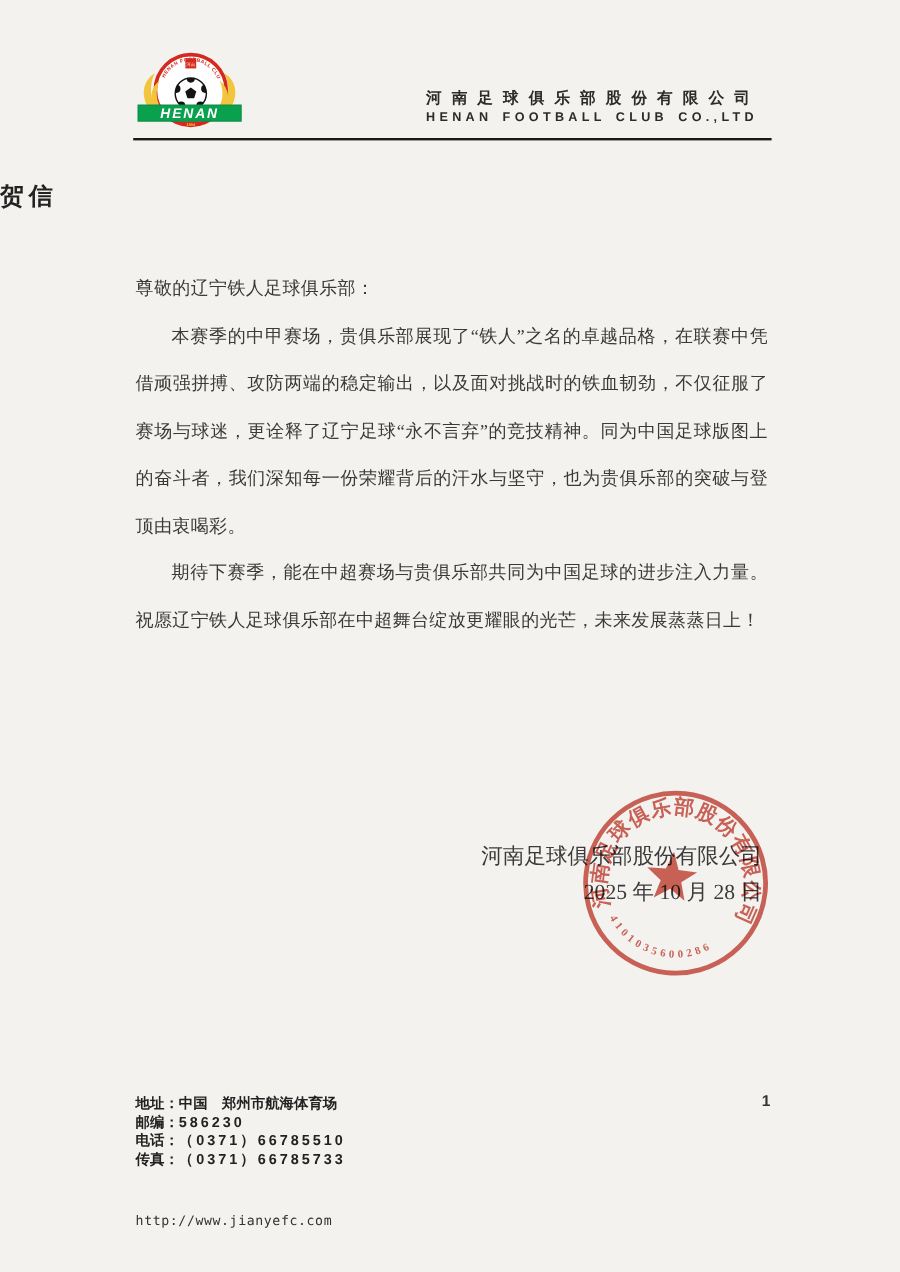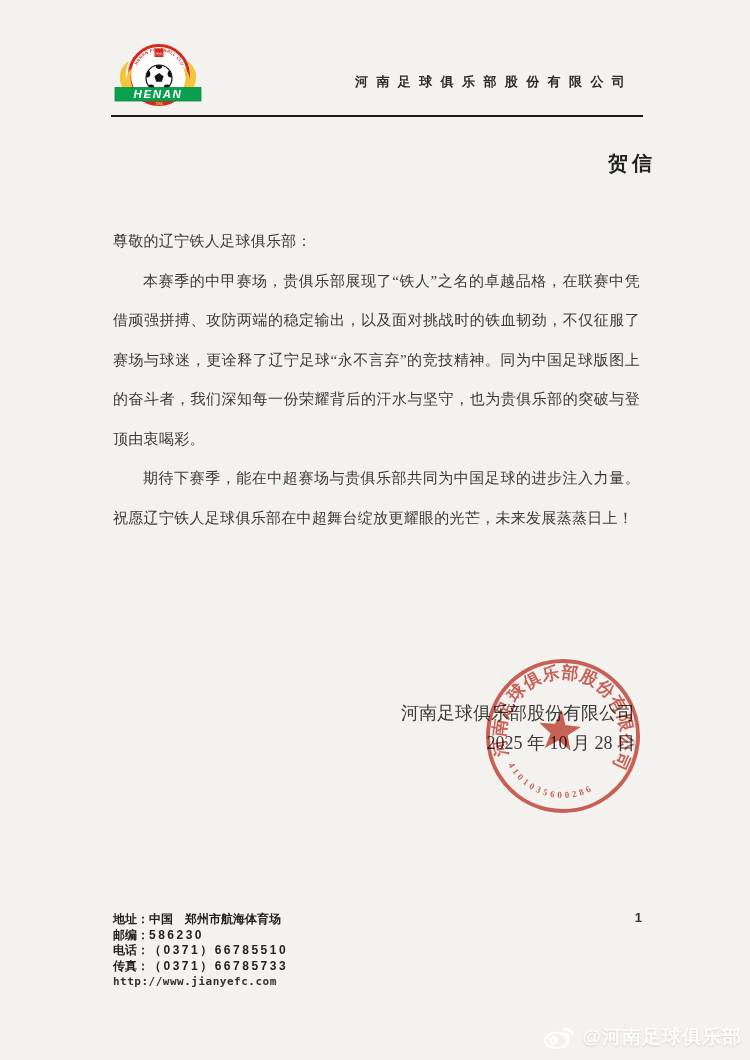--- a/index.html
+++ b/index.html
@@ -20,22 +20,22 @@
     color:#2b2b2b;line-height:15px;white-space:nowrap;
   }
   .company-en{
     font-family:"Liberation Sans","DejaVu Sans",sans-serif;
     font-weight:bold;font-size:10.5px;letter-spacing:3.6px;word-spacing:2px;
     color:#2b2b2b;line-height:13px;margin-top:3px;white-space:nowrap;
   }
   .header-rule{position:absolute;left:111px;top:115px;width:532px;height:2px;background:#1a1a1a;}
   
   .letter-title{
-    position:absolute;left:13px;top:150px;width:643px;
-    text-align:right;font-size:20px;font-weight:bold;letter-spacing:4px;
+    position:absolute;left:0;top:150px;width:643px;
+    text-align:left;font-size:20px;font-weight:bold;letter-spacing:4px;
     color:#222;
   }
   .letter-body{
     position:absolute;left:113px;top:222px;width:527px;
     font-size:15px;line-height:39.5px;letter-spacing:0.3px;
     text-align:justify;color:#3a3a3a;
   }
   .letter-body p{margin:0;text-indent:2em;}
   .letter-body p.salutation{text-indent:0;}
   .signature{
@@ -52,21 +52,21 @@
   .seal .serial-text{font-size:9px;letter-spacing:3.2px;}
   
   .footer{
     position:absolute;left:113px;top:912px;
     font-family:"Liberation Sans","DejaVu Sans",sans-serif;
     font-size:12px;font-weight:bold;color:#222;line-height:15.5px;
   }
   .footer .value{letter-spacing:2.5px;}
   .footer .website{
     font-family:"DejaVu Sans Mono",monospace;
-    font-weight:bold;font-size:11px;letter-spacing:0.5px;color:#333;
+    font-weight:normal;font-size:11px;letter-spacing:0.5px;color:#333;margin-top:36px;
   }
   .page-number{
     position:absolute;left:622px;top:910px;width:20px;text-align:right;
     font-family:"Liberation Sans","DejaVu Sans",sans-serif;
     font-size:13px;font-weight:bold;color:#333;
   }
   
   .watermark{
     position:absolute;right:8px;top:1021px;height:32px;
     display:flex;align-items:center;gap:6px;
@@ -120,20 +120,21 @@
     <text x="46" y="56.4" text-anchor="middle" fill="#ffffff" font-size="11.5" font-weight="bold" font-style="italic" letter-spacing="1.6" font-family="Liberation Sans, DejaVu Sans, sans-serif">HENAN</text>
 
     <text x="47" y="63.2" text-anchor="middle" fill="#f3c53d" font-size="3.2" font-weight="bold" font-family="Liberation Sans, DejaVu Sans, sans-serif">1994</text>
 
     <rect x="42.5" y="6.5" width="9" height="8.5" fill="#d5281f"></rect>
     <text x="47" y="12.6" text-anchor="middle" fill="#f7e3b0" font-size="3.8">河南</text>
   </svg>
 
   <div class="company-block">
     <div class="company-cn">河南足球俱乐部股份有限公司</div>
+    <div class="company-en">HENAN FOOTBALL CLUB CO.,LTD</div>
   </div>
 
   <div class="header-rule"></div>
 
   <div class="letter-title">贺信</div>
 
   <div class="letter-body">
     <p class="salutation">尊敬的辽宁铁人足球俱乐部：</p>
     <p>本赛季的中甲赛场，贵俱乐部展现了“铁人”之名的卓越品格，在联赛中凭借顽强拼搏、攻防两端的稳定输出，以及面对挑战时的铁血韧劲，不仅征服了赛场与球迷，更诠释了辽宁足球“永不言弃”的竞技精神。同为中国足球版图上的奋斗者，我们深知每一份荣耀背后的汗水与坚守，也为贵俱乐部的突破与登顶由衷喝彩。</p>
     <p>期待下赛季，能在中超赛场与贵俱乐部共同为中国足球的进步注入力量。祝愿辽宁铁人足球俱乐部在中超舞台绽放更耀眼的光芒，未来发展蒸蒸日上！</p>
@@ -164,25 +165,14 @@
   <div class="footer">
     <div><span>地址：</span><span>中国　郑州市航海体育场</span></div>
     <div><span>邮编：</span><span class="value">586230</span></div>
     <div><span>电话：</span><span class="value">（0371）66785510</span></div>
     <div><span>传真：</span><span class="value">（0371）66785733</span></div>
     <div class="website">http://www.jianyefc.com</div>
   </div>
 
   <div class="page-number">1</div>
 
-  <div class="watermark">
-    <svg width="34" height="28" viewBox="0 0 34 28">
-      <g stroke="rgba(255,255,255,0.92)" fill="none" stroke-width="2.2" stroke-linecap="round">
-        <path d="M14.5 9.5 C8.2 9.5 3 13.2 3 17.4 C3 21.6 8.2 25 14.5 25 C20.8 25 26 21.6 26 17.4 C26 13.2 20.8 9.5 14.5 9.5 Z"></path>
-        <circle cx="11.5" cy="17.3" r="3.1"></circle>
-        <path d="M21.5 6.2 C25.2 5.6 28.9 7.6 30.6 11"></path>
-        <path d="M21 10.8 C23.2 10.4 25.5 11.6 26.5 13.6"></path>
-      </g>
-    </svg>
-    <span>@河南足球俱乐部</span>
-  </div>
 
 </div>
 
 </body></html>

